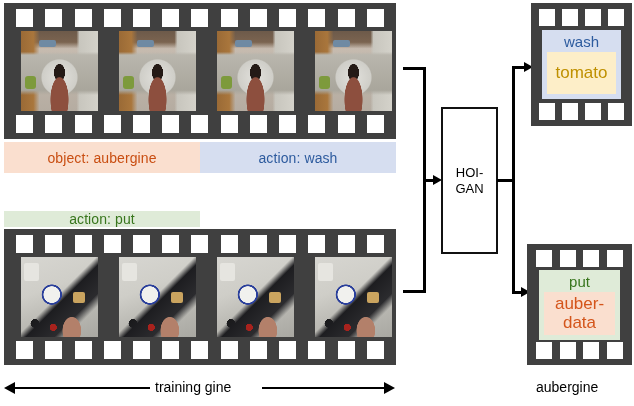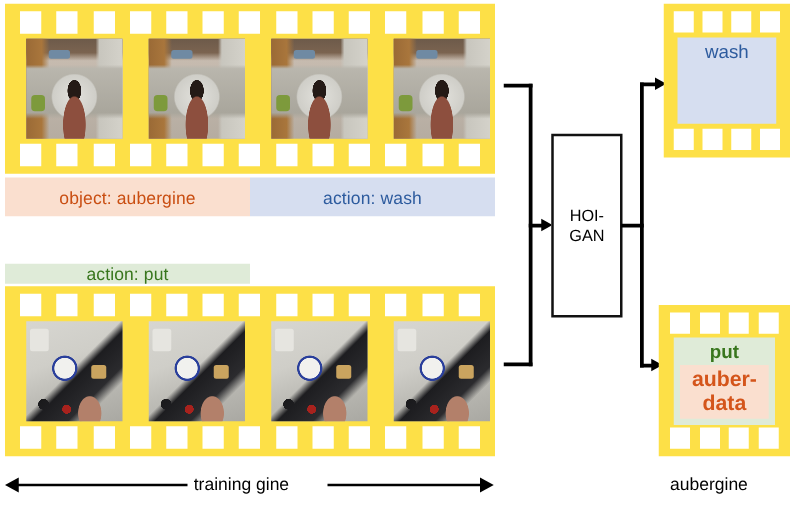--- a/index.html
+++ b/index.html
@@ -11,21 +11,21 @@
     width: 634px;
     height: 406px;
     position: relative;
     font-family: "Liberation Sans", sans-serif;
     overflow: hidden;
   }
 
   
   .filmstrip {
     position: absolute;
-    background: #fde047;
+    background: #404040;
     box-sizing: border-box;
   }
   .sprocket-row {
     position: absolute;
     left: 0;
     width: 100%;
     display: flex;
     justify-content: space-around;
     align-items: center;
     box-sizing: border-box;
@@ -347,40 +347,43 @@
 
   <div class="sprocket-row" style="top:6px; height:17px; padding:0 5px;">
     <span class="sprocket" style="width:16px;height:17px;"></span>
     <span class="sprocket" style="width:16px;height:17px;"></span>
     <span class="sprocket" style="width:16px;height:17px;"></span>
     <span class="sprocket" style="width:16px;height:17px;"></span>
   </div>
 
   <div class="gen-inner" style="left:11px; top:27px; width:79px; height:69px; background:#d6def0;">
     <div class="gen-action" style="color:#2d5b9e;">wash</div>
+    <div class="gen-object" style="background:#fdeec8; color:#bf9000; margin:0 5px 5px 5px;">
+      <span>tomato</span>
+    </div>
   </div>
 
   <div class="sprocket-row" style="top:100px; height:17px; padding:0 5px;">
     <span class="sprocket" style="width:16px;height:17px;"></span>
     <span class="sprocket" style="width:16px;height:17px;"></span>
     <span class="sprocket" style="width:16px;height:17px;"></span>
     <span class="sprocket" style="width:16px;height:17px;"></span>
   </div>
 </div>
 
 <div class="filmstrip" style="left:527px; top:244px; width:105px; height:121px;">
 
   <div class="sprocket-row" style="top:6px; height:17px; padding:0 5px;">
     <span class="sprocket" style="width:16px;height:17px;"></span>
     <span class="sprocket" style="width:16px;height:17px;"></span>
     <span class="sprocket" style="width:16px;height:17px;"></span>
     <span class="sprocket" style="width:16px;height:17px;"></span>
   </div>
 
-  <div class="gen-inner" style="left:12px; top:26px; width:81px; height:70px; background:#dfebd8;font-weight:bold;">
+  <div class="gen-inner" style="left:12px; top:26px; width:81px; height:70px; background:#dfebd8;">
     <div class="gen-action" style="color:#38761d;">put</div>
     <div class="gen-object" style="background:#fadfcf; color:#d4551b; margin:0 5px 5px 5px;justify-content:center;">
       <span>auber-</span>
       <span>data</span>
     </div>
   </div>
 
   <div class="sprocket-row" style="top:98px; height:17px; padding:0 5px;">
     <span class="sprocket" style="width:16px;height:17px;"></span>
     <span class="sprocket" style="width:16px;height:17px;"></span>

